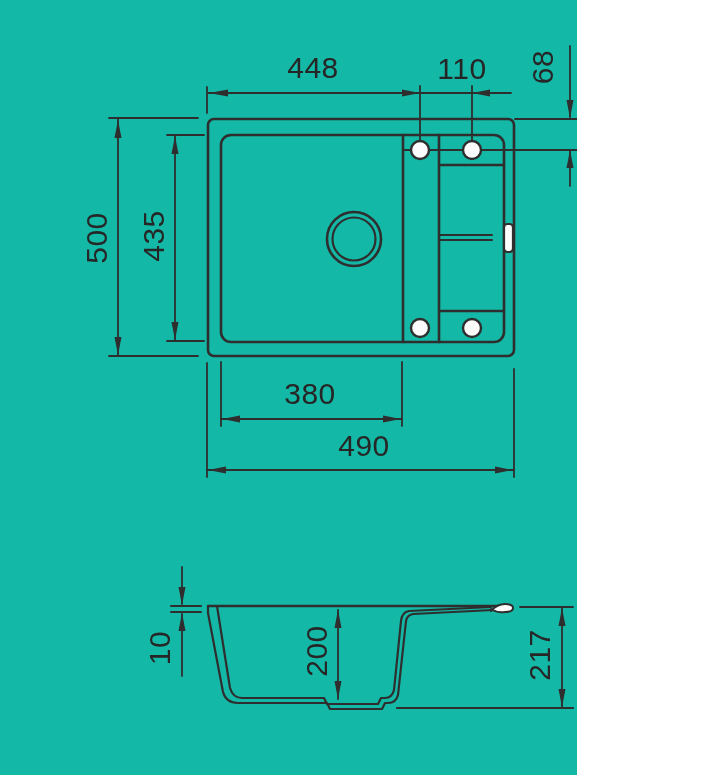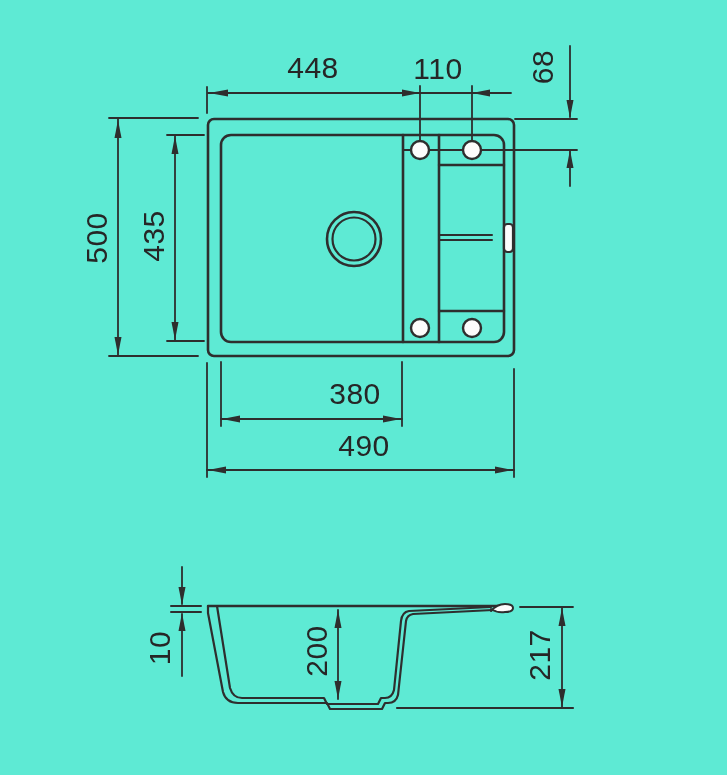--- a/index.html
+++ b/index.html
@@ -1,29 +1,29 @@
 <!DOCTYPE html>
 <html><head>
 <meta charset="utf-8">
 <style>
   html,body{margin:0;padding:0;background:#ffffff;}
-  #stage{position:relative;width:727px;height:775px;background:#5eead4;overflow:hidden;
+  #stage{position:relative;width:577px;height:775px;background:#14b8a6;overflow:hidden;
          font-family:"Liberation Sans", sans-serif;}
   #drawing{position:absolute;left:0;top:0;}
   .dim-label{position:absolute;font-size:30px;line-height:1;color:#262626;
              letter-spacing:.5px;white-space:nowrap;
              transform:translate(-50%,-50%);font-family:"Liberation Sans",sans-serif;}
   .dim-label.vert{transform:translate(-50%,-50%) rotate(-90deg);}
   
   .p448{left:313px;top:68px;}
-  .p110{left:438px;top:69px;}
+  .p110{left:462px;top:69px;}
   .p68{left:543px;top:67px;}
   .p500{left:97px;top:238px;}
   .p435{left:154px;top:236px;}
-  .p380{left:310px;top:394px;margin-left:45px;}
+  .p380{left:310px;top:394px;}
   .p650{left:364px;top:446px;}
   .p10{left:160px;top:648px;}
   .p200{left:317px;top:651px;}
   .p217{left:540px;top:655px;}
 </style>
 </head>
 <body>
 
 <div id="stage">
 

